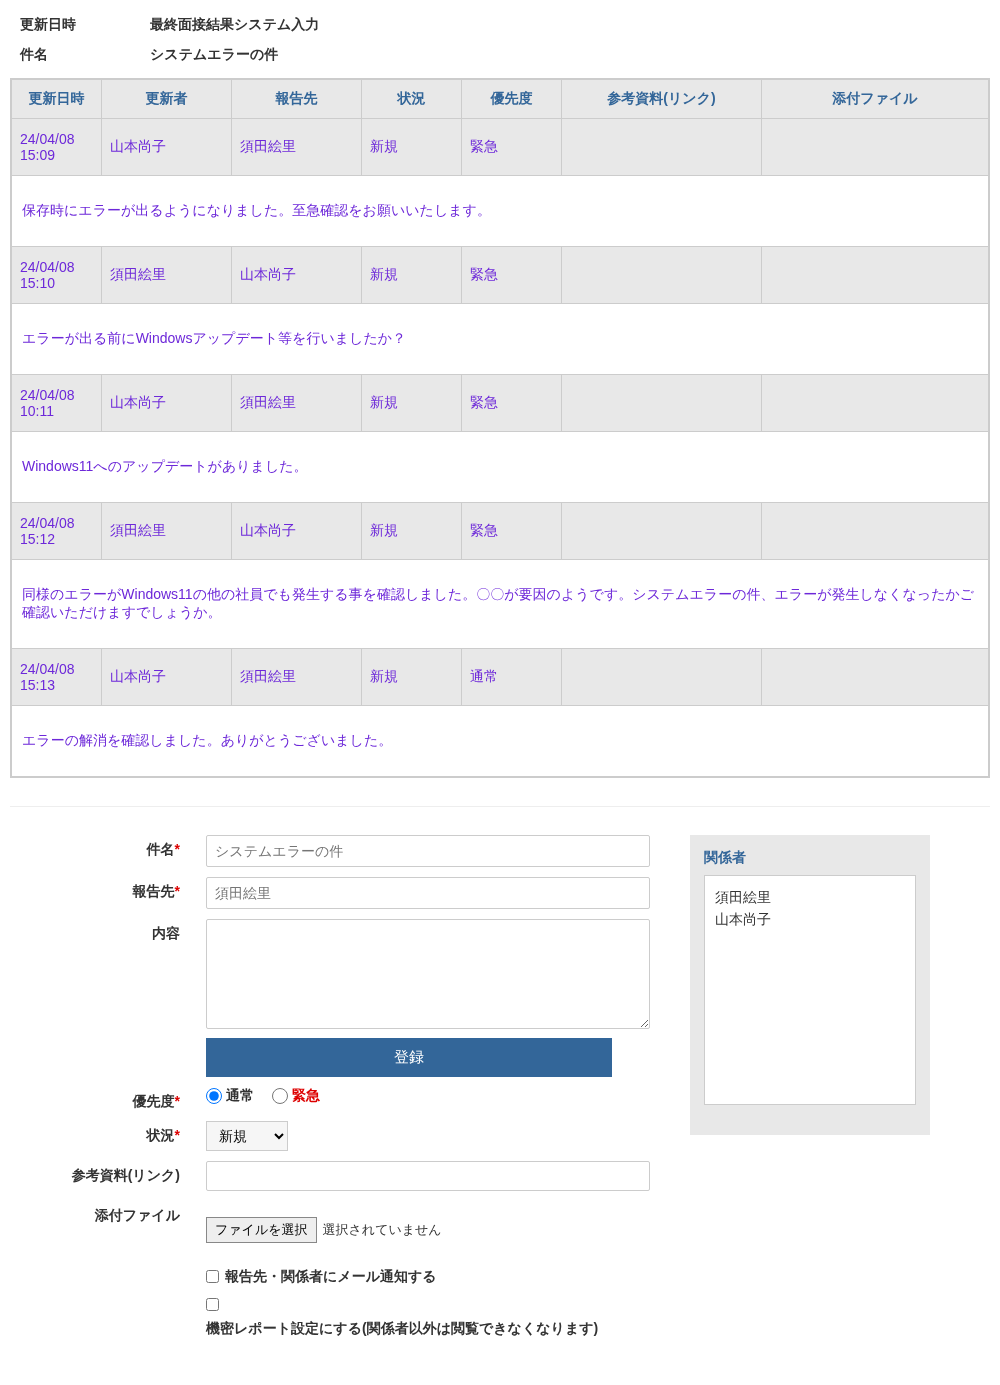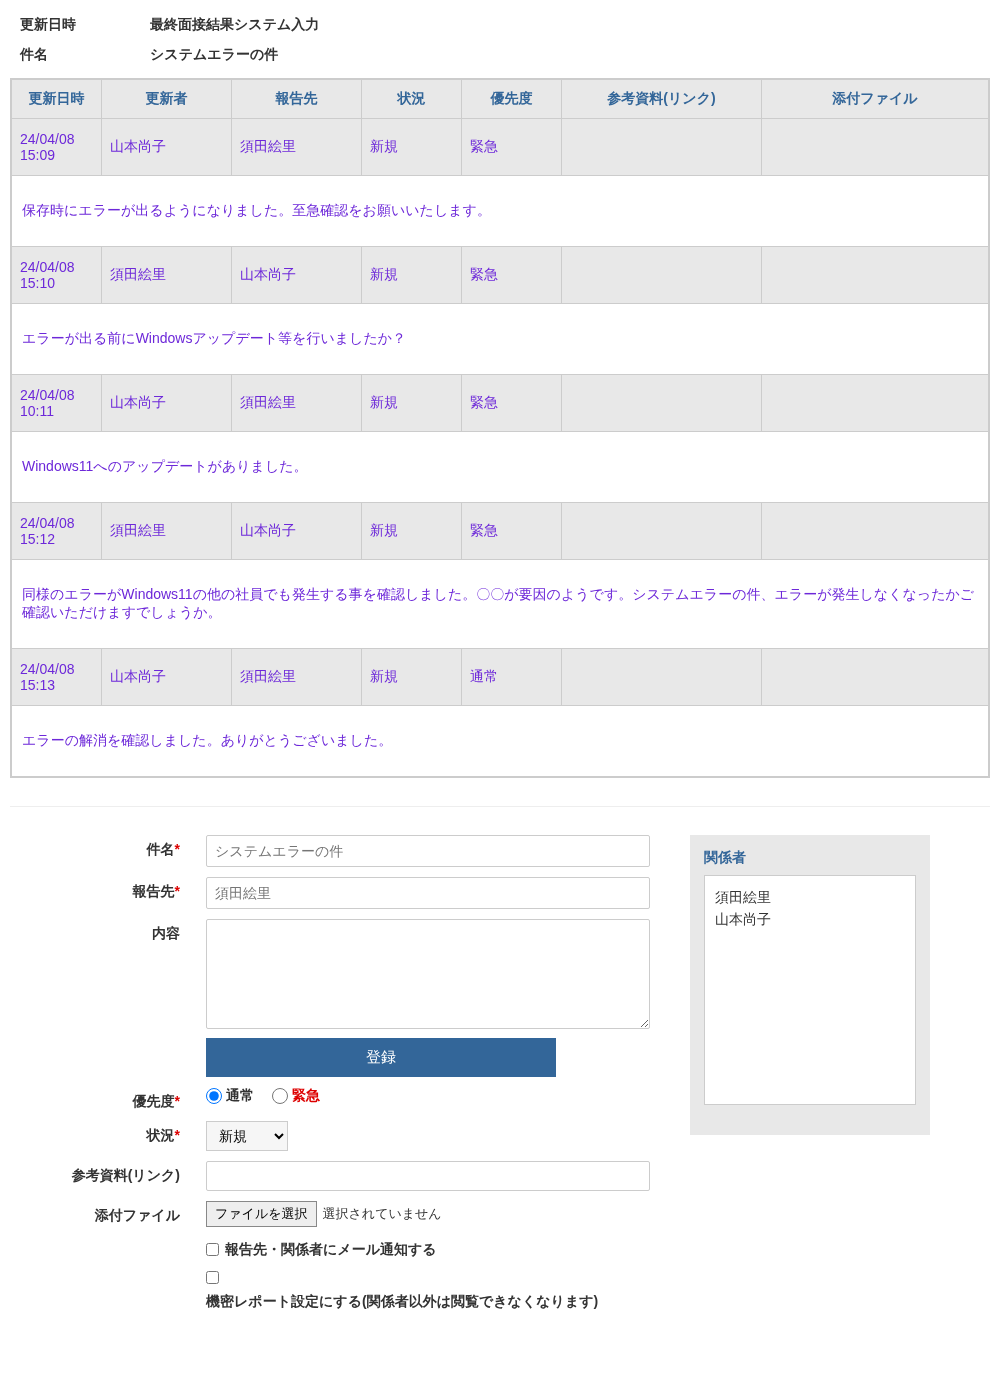--- a/index.html
+++ b/index.html
@@ -28,27 +28,27 @@
 
 .form-wrap { display: flex; align-items: flex-start; gap: 40px; }
 .form-left { flex: 0 0 640px; }
 .form-row { display: flex; align-items: flex-start; margin-bottom: 10px; gap: 16px; }
 .form-label { width: 180px; text-align: right; font-weight: bold; padding-right: 10px; padding-top: 6px; font-size: 14px; }
 .req { color: #d00; }
 .form-control { flex: 1; }
 .input-txt { width: 100%; padding: 7px 8px; border: 1px solid #ccc; border-radius: 2px; font-size: 14px; }
 .input-txt-sm { width: 100%; padding: 6px 8px; border: 1px solid #ccc; border-radius: 2px; font-size: 14px; }
 textarea.input-txt { height: 110px; resize: vertical; }
-.btn-primary { background: #336699; color: #fff; border: none; padding: 10px 0; font-size: 15px; cursor: pointer; width: 350px; margin-top: 6px; }
+.btn-primary { background: #336699; color: #fff; border: none; padding: 10px 0; font-size: 15px; cursor: pointer; width: 406px; margin-top: 6px; }
 .radio-group label { margin-right: 14px; display: inline-flex; align-items: center; gap: 4px; }
 .radio-big { width: 16px; height: 16px; }
 .pri-urgent { color: #d00; font-weight: bold; }
 .pri-normal { font-weight: bold; }
 .select-sm { padding: 5px 24px 5px 8px; border: 1px solid #ccc; background: #f6f6f6; font-size: 14px; }
-.file-btn { padding: 3px 8px; border: 1px solid #888; background: #eee; font-size: 13px; }
+.file-btn { padding: 3px 8px; border: 1px solid #888; background: #eee; font-size: 13px; margin-top: 16px; }
 .file-txt { margin-left: 6px; font-size: 13px; }
 .check-row { display: flex; align-items: flex-start; gap: 6px; margin-bottom: 8px; }
 .check-row input { margin-top: 3px; }
 .check-label { font-weight: bold; font-size: 14px; line-height: 1.4; }
 
 .side-panel { flex: 0 0 240px; background: #e8e8e8; padding: 14px; min-height: 300px; }
 .side-title { color: #336699; font-weight: bold; margin-bottom: 8px; font-size: 14px; }
 .side-box { background: #fff; border: 1px solid #ccc; padding: 10px; min-height: 230px; font-size: 14px; line-height: 1.6; }
 </style>
 </head>
@@ -199,21 +199,21 @@
 
     <div class="form-row">
       <div class="form-label">参考資料(リンク)</div>
       <div class="form-control"><input class="input-txt-sm" type="text" style=""></div>
     </div>
 
     <div class="form-row">
       <div class="form-label">添付ファイル</div>
       <div class="form-control">
         <button class="file-btn">ファイルを選択</button><span class="file-txt">選択されていません</span>
-        <div class="check-row" style="margin-top:13px">
+        <div class="check-row" style="margin-top:24px">
           <input type="checkbox" style="">
           <span class="check-label">報告先・関係者にメール通知する</span>
         </div>
         <div class="check-row">
           <input type="checkbox" style="">
         </div>
         <div class="check-label">機密レポート設定にする(関係者以外は閲覧できなくなります)</div>
       </div>
     </div>
 

